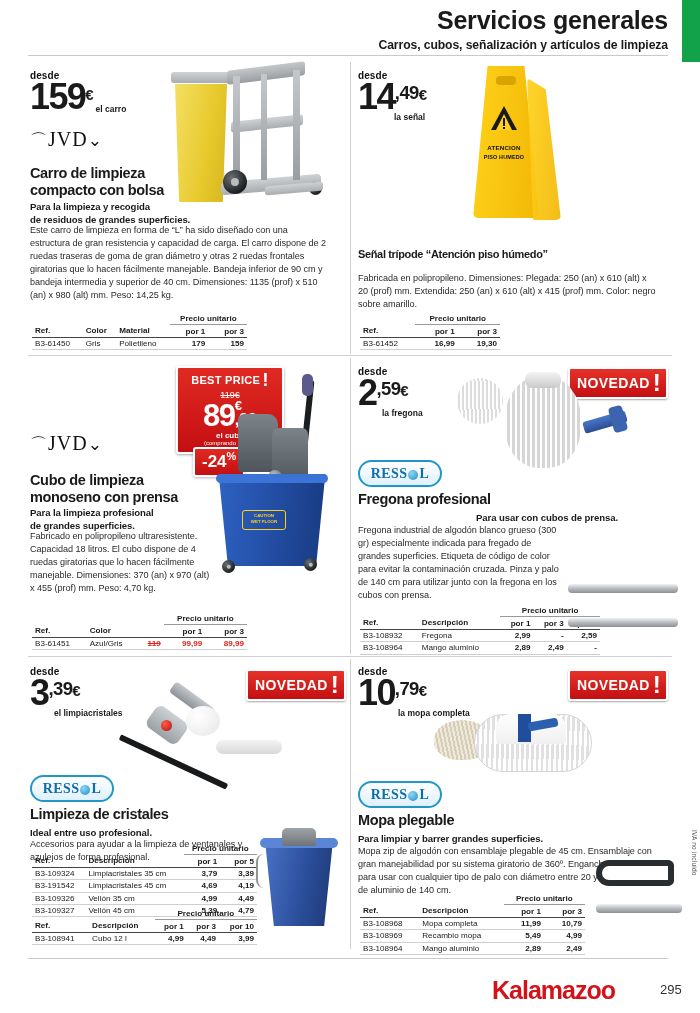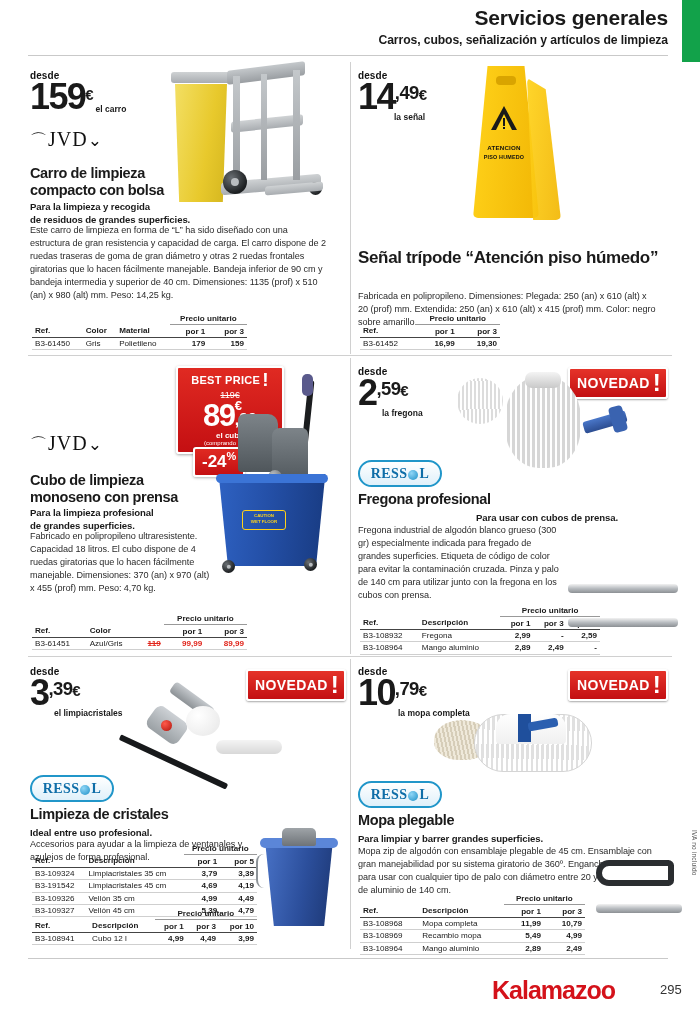--- a/index.html
+++ b/index.html
@@ -22,21 +22,21 @@
   
   .iva-note {
     position: absolute; right: 2px; top: 830px;
     font-size: 6.5px; color: #555;
     writing-mode: vertical-rl; text-orientation: mixed;
     letter-spacing: .2px;
   }
 
   
   .header { position: absolute; left: 28px; top: 6px; right: 32px; text-align: right; }
-  .header h1 { font-size: 21px; font-weight: bold; letter-spacing: -.2px; }
+  .header h1 { font-size: 25px; font-weight: bold; letter-spacing: -.2px; }
   .header h2 { font-size: 12.2px; font-weight: bold; margin-top: 3px; letter-spacing: -.1px; }
   .rule { position: absolute; left: 28px; right: 32px; height: 1px; background: #c9c9c9; }
 
   
   .vline { position: absolute; width: 1px; background: #d0d0d0; }
   .hline { position: absolute; height: 1px; background: #d0d0d0; }
 
   
   .pricebox { position: absolute; }
   .desde { font-size: 10px; font-weight: bold; color: #111; letter-spacing: .1px; }
@@ -258,22 +258,22 @@
     <div style="position:absolute; left:41px; top:14px; width:20px; height:9px; background:#d9a400; border-radius:4px;"></div>
     <div style="position:absolute; left:36px; top:44px; width:0; height:0; border-left:13px solid transparent; border-right:13px solid transparent; border-bottom:24px solid #1a1a1a;"></div>
     <div style="position:absolute; left:40.5px; top:52px; width:0; height:0; border-left:8.5px solid transparent; border-right:8.5px solid transparent; border-bottom:16px solid #ffd21a;"></div>
     <div style="position:absolute; left:48px; top:56px; width:2px; height:8px; background:#1a1a1a;"></div>
     <div style="position:absolute; left:48px; top:65px; width:2px; height:2px; background:#1a1a1a;"></div>
     <div class="sign-txt" style="left:14px; top:82px; width:70px;">ATENCION</div>
     <div class="sign-txt" style="left:12px; top:92px; width:74px; font-size:5.4px;">PISO HUMEDO</div>
     <div class="sign-panel" style="left:72px; top:16px; width:34px; height:142px; clip-path:polygon(0 0,55% 8%,100% 100%,18% 100%); opacity:.93;"></div>
   </div>
 
-  <div class="ptitle" style="left:358px; top:248px; width:320px; font-size:17px;">Señal trípode “Atención piso húmedo”</div>
-  <div class="pdesc" style="position:absolute; left:358px; top:288px; width:300px;">Fabricada en polipropileno. Dimensiones: Plegada: 250 (an) x 610 (alt) x 20 (prof) mm. Extendida: 250 (an) x 610 (alt) x 415 (prof) mm. Color: negro sobre amarillo.</div>
+  <div class="ptitle" style="left:358px; top:248px; width:320px; font-size:11px;">Señal trípode “Atención piso húmedo”</div>
+  <div class="pdesc" style="position:absolute; left:358px; top:270px; width:300px;">Fabricada en polipropileno. Dimensiones: Plegada: 250 (an) x 610 (alt) x 20 (prof) mm. Extendida: 250 (an) x 610 (alt) x 415 (prof) mm. Color: negro sobre amarillo.</div>
 
   <table class="pt" style="left:360px; top:313px; width:140px;">
     <tbody>
         <tr>
           <td></td>
           <td class="grp" colspan="2">Precio unitario</td>
         </tr>
     <tr class="hdr">
       <th>Ref.</th>
       <th class="numh">por 1</th>

